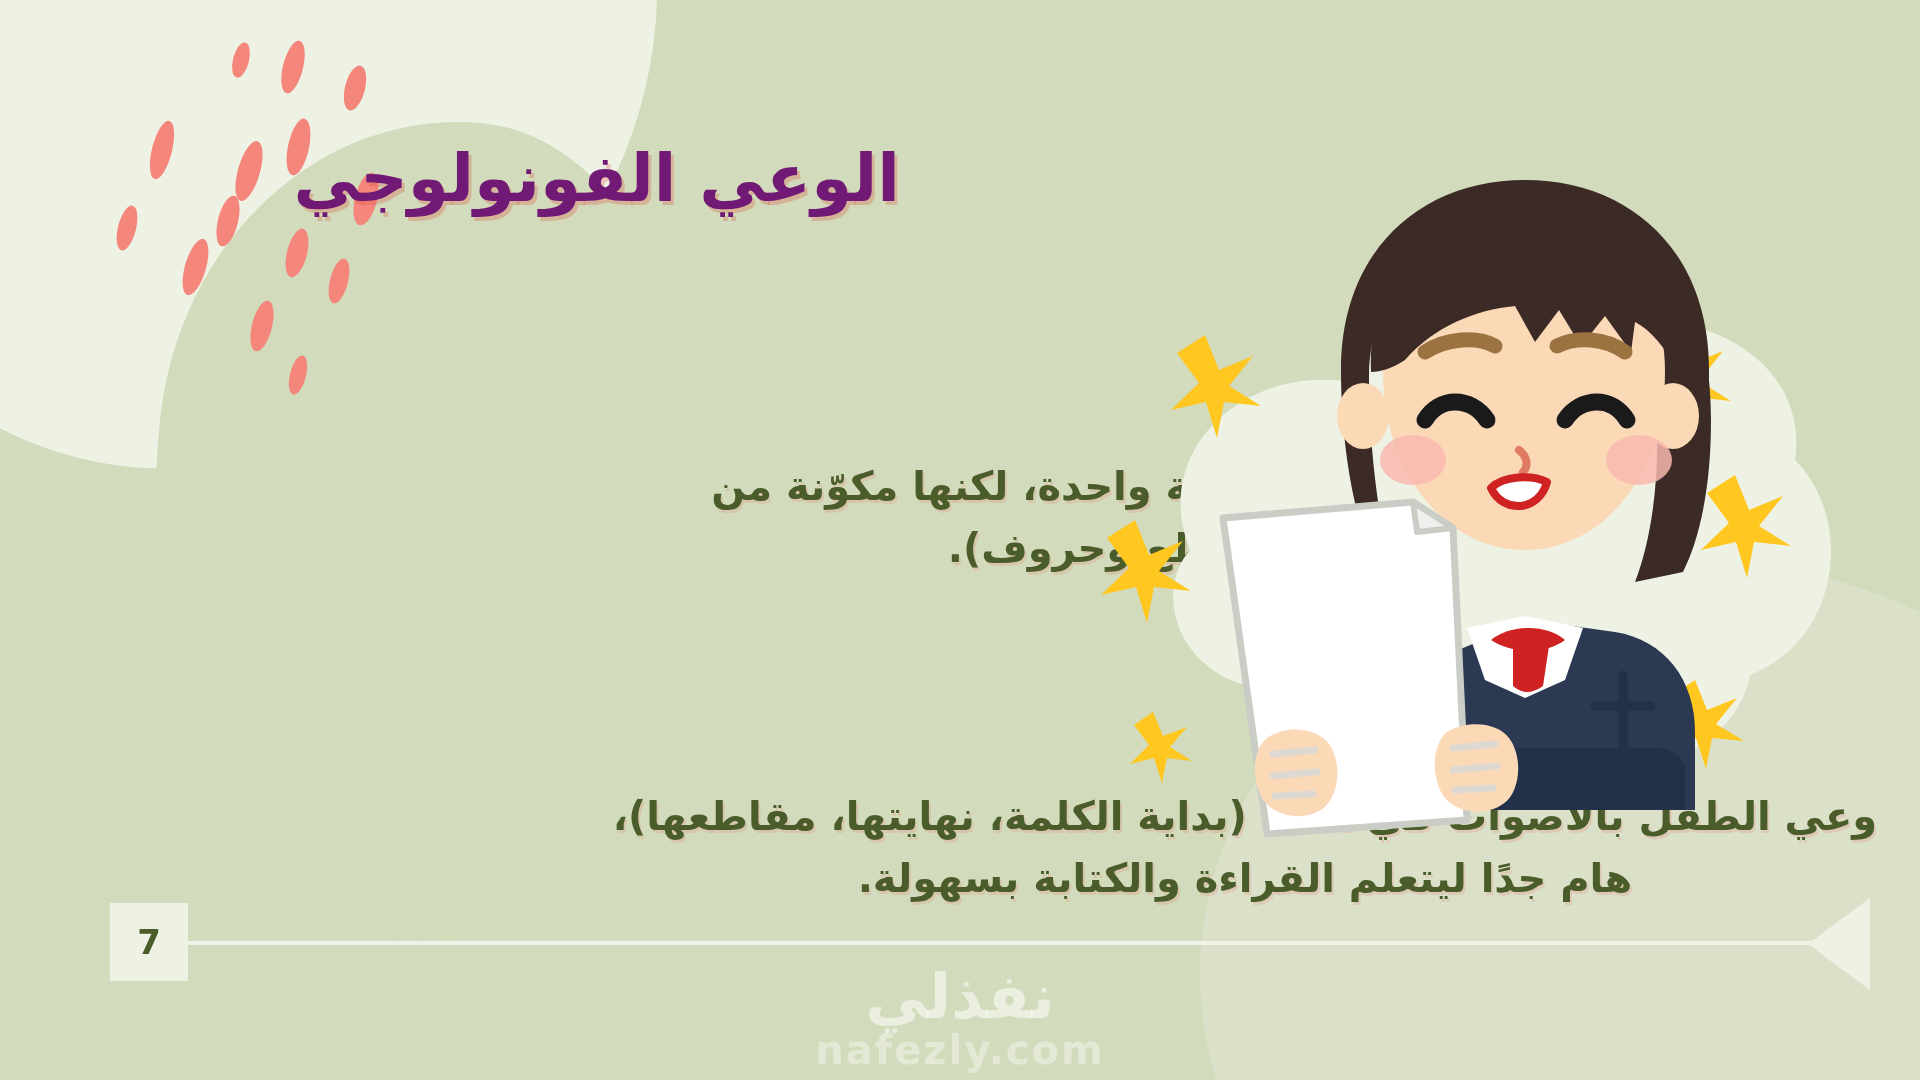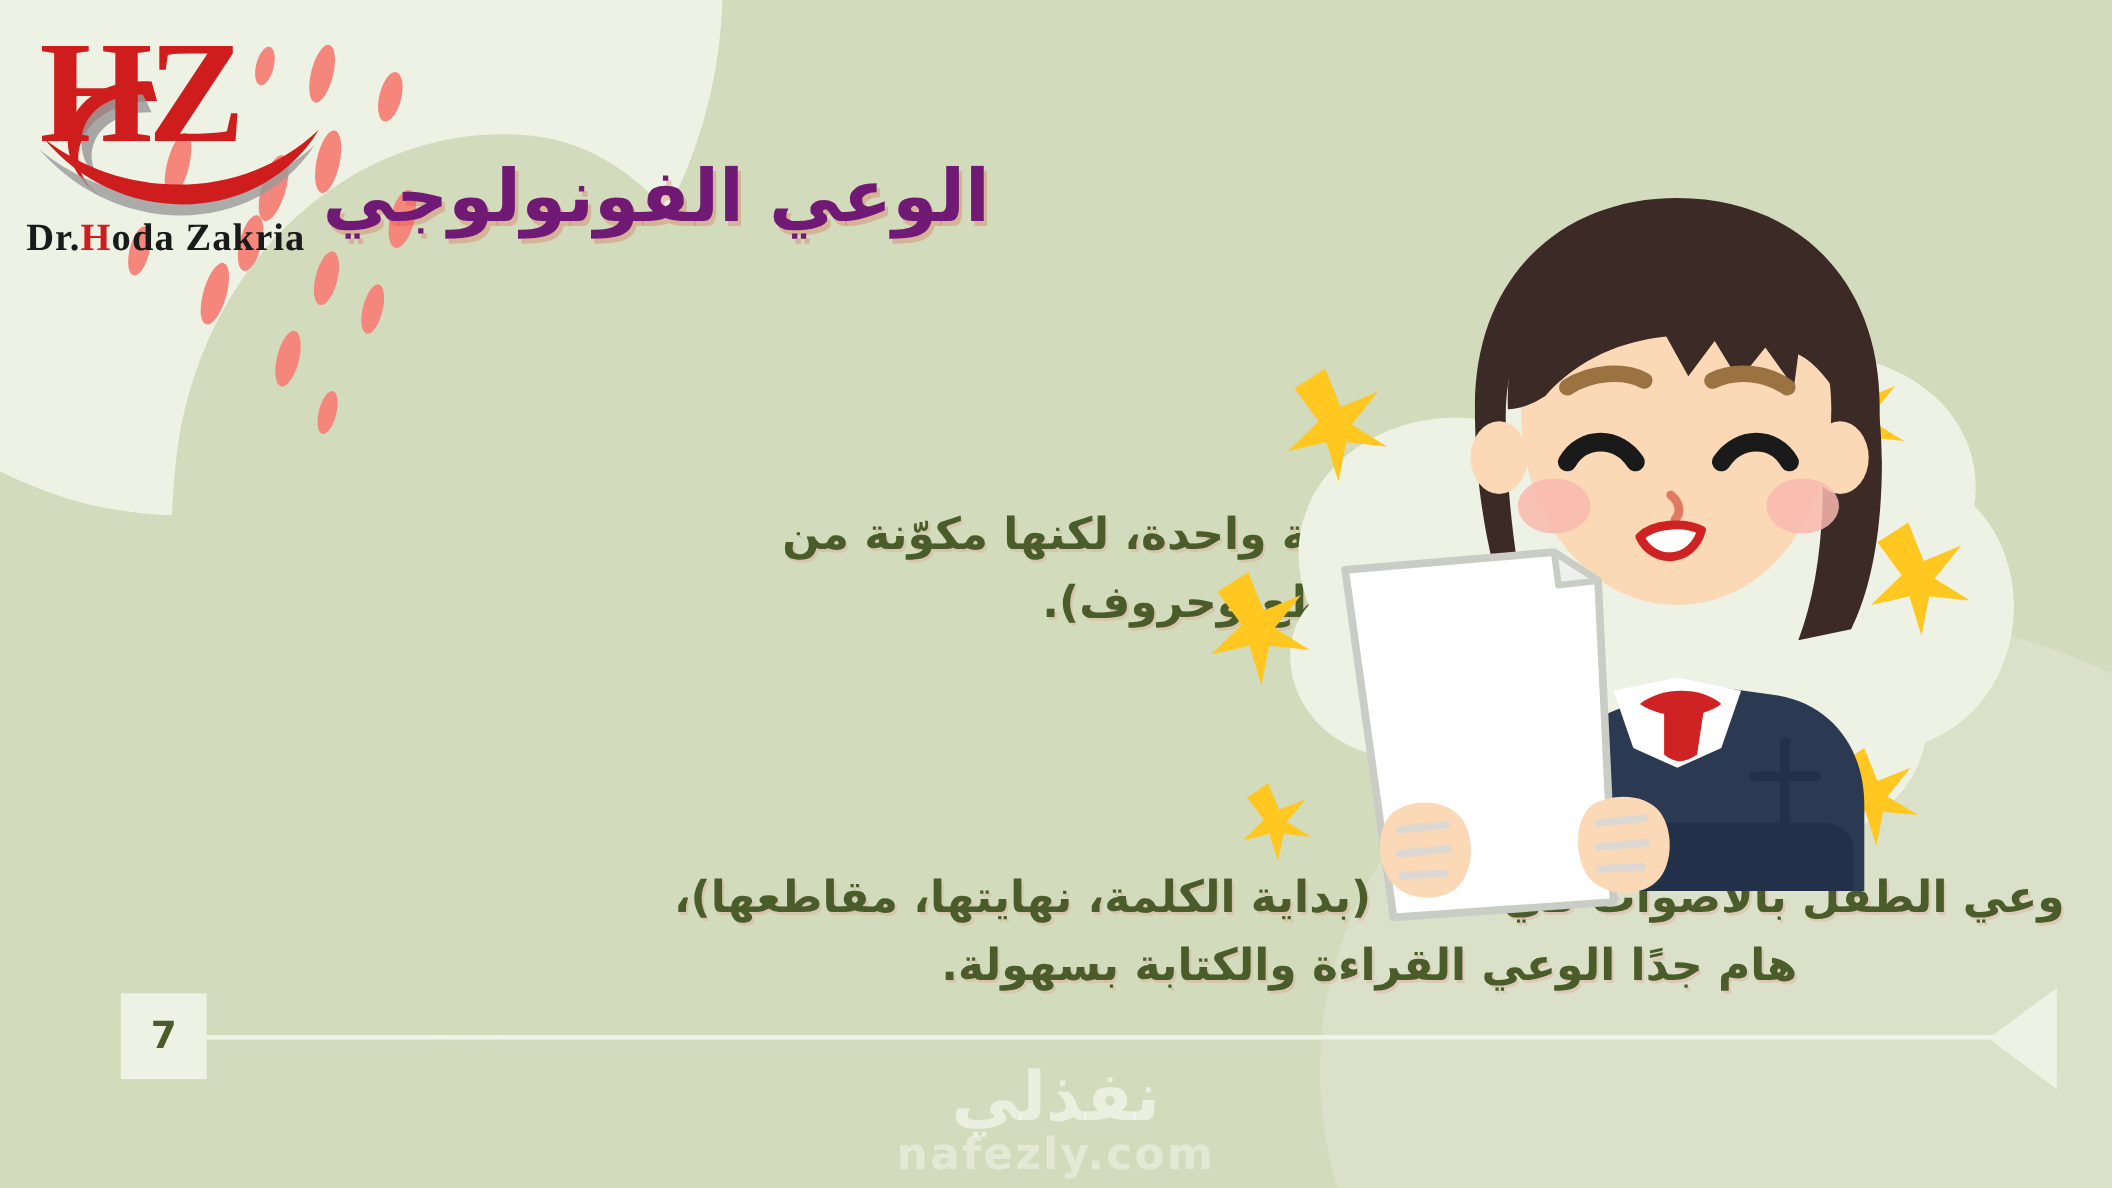--- a/index.html
+++ b/index.html
@@ -189,48 +189,31 @@
   <div class="dash" style="left:287px;top:228px;width:20px;height:50px;transform:rotate(14deg);"></div>
   <div class="dash" style="left:185px;top:238px;width:21px;height:58px;transform:rotate(16deg);"></div>
   <div class="dash" style="left:233px;top:42px;width:16px;height:36px;transform:rotate(14deg);"></div>
   <div class="dash" style="left:330px;top:258px;width:18px;height:46px;transform:rotate(14deg);"></div>
   <div class="dash" style="left:252px;top:300px;width:20px;height:52px;transform:rotate(14deg);"></div>
   <div class="dash" style="left:218px;top:195px;width:20px;height:52px;transform:rotate(14deg);"></div>
   <div class="dash" style="left:152px;top:120px;width:20px;height:60px;transform:rotate(14deg);"></div>
   <div class="dash" style="left:118px;top:205px;width:18px;height:46px;transform:rotate(14deg);"></div>
   <div class="dash" style="left:290px;top:355px;width:16px;height:40px;transform:rotate(14deg);"></div>
 
-  <div class="logo">
-    <svg class="swoosh" viewBox="0 0 320 230">
-      <path d="M120 60 C 40 55, 20 130, 75 165 C 30 135, 60 75, 125 78 Z" fill="#cf1d1d"></path>
-      <path d="M112 72 C 52 72, 38 128, 82 158 C 48 130, 70 86, 120 88 Z" fill="#9a9a9a" opacity=".85"></path>
-      <path d="M18 122 C 90 182, 200 180, 268 118 C 215 200, 90 205, 18 122 Z" fill="#9a9a9a" opacity=".8"></path>
-      <path d="M22 112 C 96 170, 205 168, 272 104 C 220 190, 92 196, 22 112 Z" fill="#cf1d1d"></path>
-    </svg>
-    <div class="logo-mark">
-      <div class="logo-hz">
-        <span class="shadow">HZ</span>
-        <span>HZ</span>
-      </div>
-    </div>
-    <div class="logo-name">
-      <span>Dr.</span><span class="red">H</span><span>oda Zakria</span>
-    </div>
-  </div>
 
   <div class="title">الوعي الفونولوجي</div>
 
   <div class="para" id="para1">
     <div>معرفة الطفل إن الكلمة مش كتلة واحدة، لكنها مكوّنة من</div>
     <div>أصوات صغيرة (مقاطع وحروف).</div>
   </div>
 
   <div class="para" id="para2">
     <div>وعي الطفل بالأصوات في اللغة (بداية الكلمة، نهايتها، مقاطعها)،</div>
-    <div>هام جدًا الوعي القراءة والكتابة بسهولة.</div>
+    <div>هام جدًا ليتعلم القراءة والكتابة بسهولة.</div>
   </div>
 
   <div class="illus">
     <svg viewBox="0 0 800 720" xmlns="http://www.w3.org/2000/svg">
 
       <path d="M95 430 C 55 330, 150 245, 255 262 C 300 170, 430 150, 500 215
                C 600 175, 715 240, 700 340 C 760 400, 745 520, 655 555
                C 640 640, 510 680, 420 645 C 320 690, 175 650, 150 565
                C 80 545, 60 470, 95 430 Z" fill="#eef2e4"></path>
 

